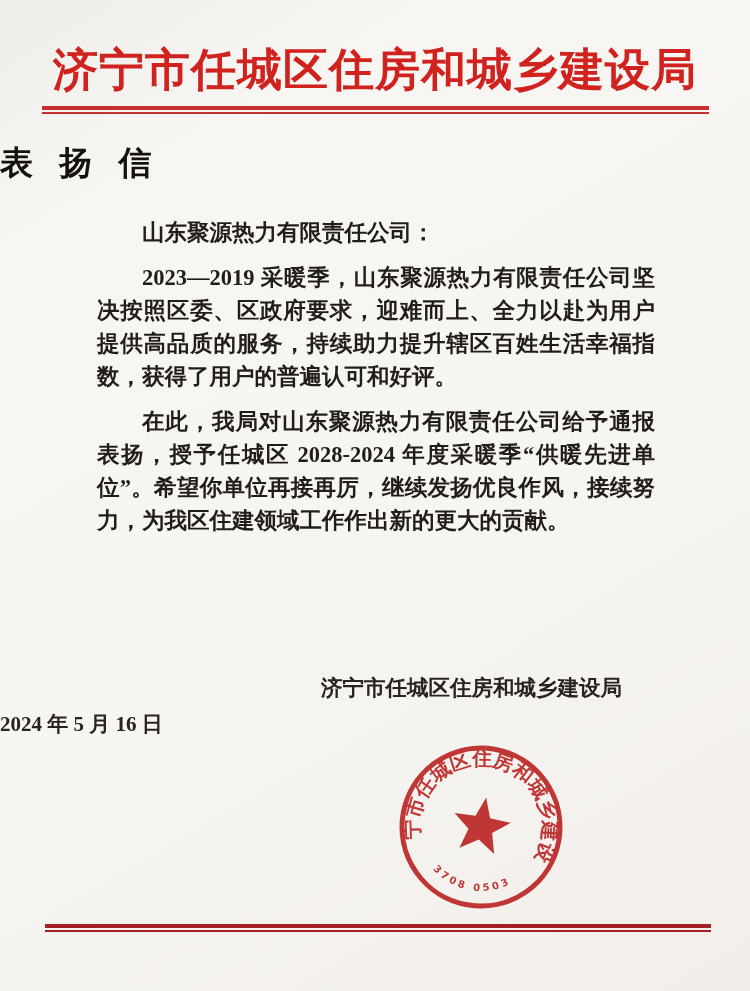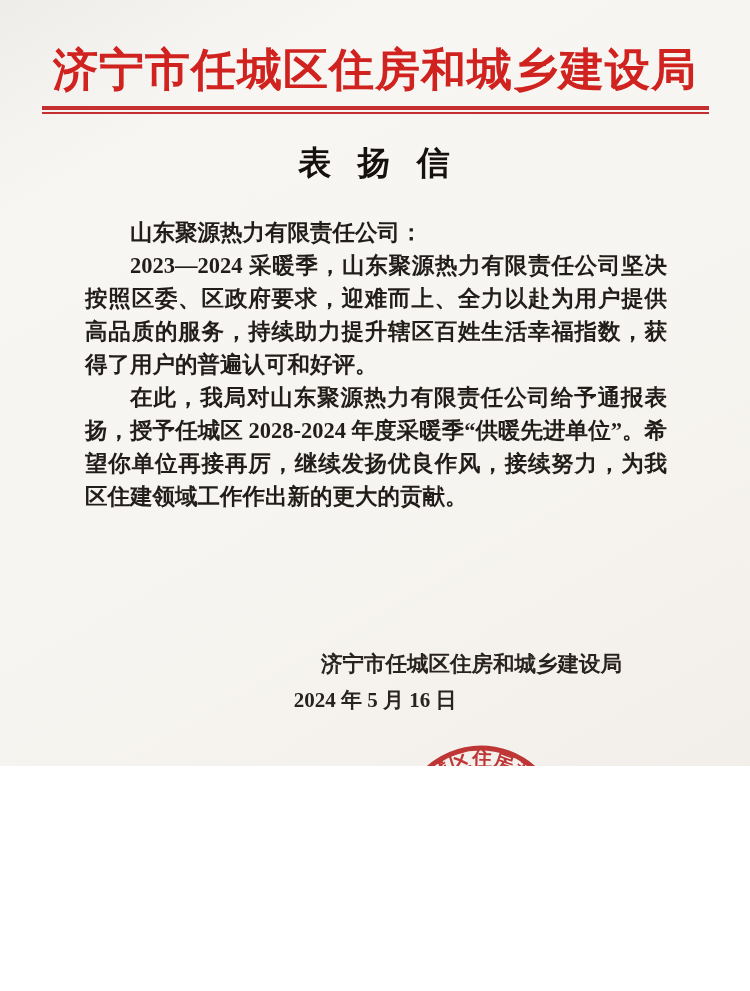--- a/index.html
+++ b/index.html
@@ -1,18 +1,18 @@
 <!DOCTYPE html>
 <html><head>
 <meta charset="utf-8">
 <style>
   html,body{margin:0;padding:0;}
   .page{
     position:relative;
-    width:750px;height:766px;
+    width:750px;height:991px;
     background:linear-gradient(150deg,#efedea 0%,#f8f6f3 18%,#f7f5f1 55%,#f2efeb 100%);
     font-family:"Liberation Serif","DejaVu Serif",serif;
     overflow:hidden;
   }
   .letterhead{
     padding-top:46px;
     text-align:center;
     font-size:45px;
     line-height:48px;
     font-weight:bold;
@@ -28,51 +28,51 @@
   }
   .rule-bottom{
     position:absolute;
     left:45px;top:924px;
     width:666px;
     border-top:4px solid #a42026;
     border-bottom:2px solid #a42026;
   }
   .doc-title{
     margin-top:30px;
-    text-align:center;
+    text-align:left;
     font-size:33px;
     line-height:38px;
     font-weight:bold;
     color:#14110f;
     letter-spacing:2px;
     word-spacing:14px;
   }
   .body{
     margin:34px 83px 0 85px;
     font-size:22.5px;
     line-height:33px;
     font-weight:600;
     color:#211d1a;
     text-align:justify;
   }
-  .body p{margin:0;text-indent:2em;}
+  .body p{margin:12px;text-indent:2em;}
   .salutation{text-indent:0;}
   .closing{
     margin-top:136px;
     font-weight:600;
     color:#28231f;
   }
   .signature{
     text-align:right;
     padding-right:128px;
     font-size:21.5px;
     line-height:30px;
   }
   .date{
-    text-align:center;
+    text-align:left;
     margin-top:6px;
     font-size:21px;
     line-height:30px;
   }
   .seal{
     position:absolute;
     left:396px;top:742px;
     width:170px;height:170px;
     transform:rotate(10deg);
     mix-blend-mode:multiply;
@@ -100,21 +100,21 @@
 <div class="page">
 
   <div class="letterhead">济宁市任城区住房和城乡建设局</div>
 
   <div class="rule rule-top"></div>
 
   <div class="doc-title">表 扬 信</div>
 
   <div class="body">
     <p class="salutation">山东聚源热力有限责任公司：</p>
-    <p>2023—2024 采暖季，山东聚源热力有限责任公司坚决按照区委、区政府要求，迎难而上、全力以赴为用户提供高品质的服务，持续助力提升辖区百姓生活幸福指数，获得了用户的普遍认可和好评。</p>
+    <p>2023—2019 采暖季，山东聚源热力有限责任公司坚决按照区委、区政府要求，迎难而上、全力以赴为用户提供高品质的服务，持续助力提升辖区百姓生活幸福指数，获得了用户的普遍认可和好评。</p>
     <p>在此，我局对山东聚源热力有限责任公司给予通报表扬，授予任城区 2028-2024 年度采暖季“供暖先进单位”。希望你单位再接再厉，继续发扬优良作风，接续努力，为我区住建领域工作作出新的更大的贡献。</p>
   </div>
 
   <div class="closing">
     <div class="signature">济宁市任城区住房和城乡建设局</div>
     <div class="date">2024 年 5 月 16 日</div>
   </div>
 
   <div class="seal">
     <svg viewBox="0 0 170 170">

